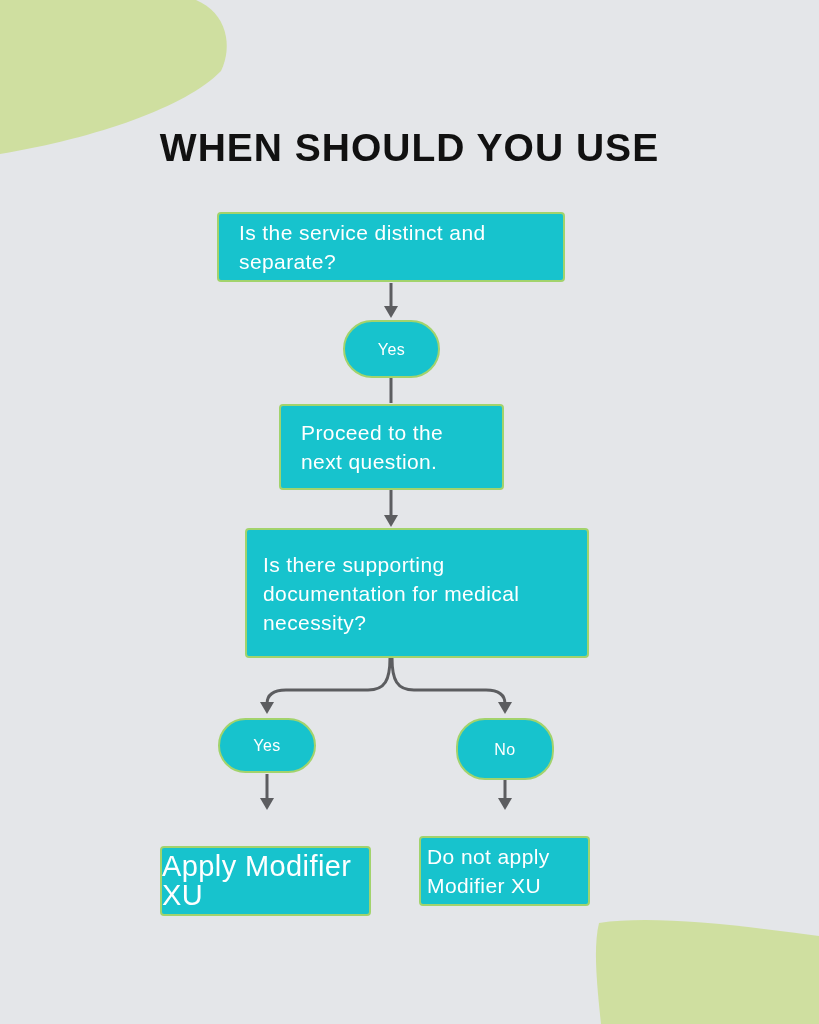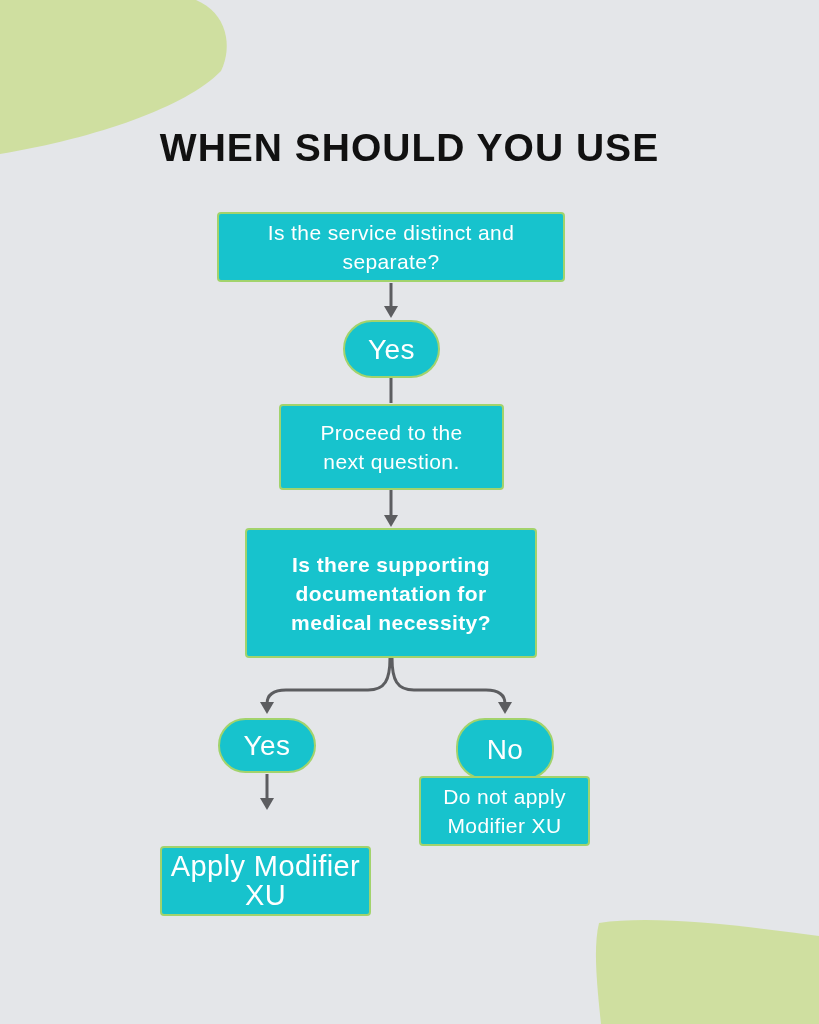--- a/index.html
+++ b/index.html
@@ -36,35 +36,35 @@
     line-height:56px;
     letter-spacing:1px;
     margin-top:28px;
   }
   .node{
     position:absolute;
     background:var(--teal);
     border:2px solid var(--node-border);
     color:var(--node-text);
     display:flex;align-items:center;justify-content:center;
-    text-align:center;
+    text-align:left;
     font-size:21px;
     line-height:29px;
     letter-spacing:0.4px;
   }
   .rect{border-radius:4px;}
-  .pill{border-radius:29px;font-size:28px;}
+  .pill{border-radius:29px;font-size:16px;}
   .n-q1{left:217px;top:212px;width:348px;height:70px;padding:0 20px;}
   .n-yes1{left:343px;top:320px;width:97px;height:58px;}
   .n-proceed{left:279px;top:404px;width:225px;height:86px;padding:0 20px;}
-  .n-q2{left:245px;top:528px;width:292px;height:130px;padding:0 16px;font-weight:bold;}
+  .n-q2{left:245px;top:528px;width:344px;height:130px;padding:0 16px;}
   .n-yes2{left:218px;top:718px;width:98px;height:55px;}
   .n-no{left:456px;top:718px;width:98px;height:62px;}
   .n-apply{left:160px;top:846px;width:211px;height:70px;font-size:29px;}
-  .n-noapply{left:419px;top:776px;width:171px;height:70px;padding:0 16px;}
+  .n-noapply{left:419px;top:836px;width:171px;height:70px;padding:0 6px;}
 </style>
 </head>
 <body>
 
 <div class="canvas">
 
   <svg class="blobs" viewBox="0 0 819 1024" aria-hidden="true">
     <path class="blob" d="M0,0 L196,0 C227,13 233,46 221,71 C186,107 96,138 0,154 Z"></path>
     <path class="blob" d="M819,936 C737,925 653,915 599,923 C593,947 597,986 601,1024 L819,1024 Z"></path>
   </svg>

